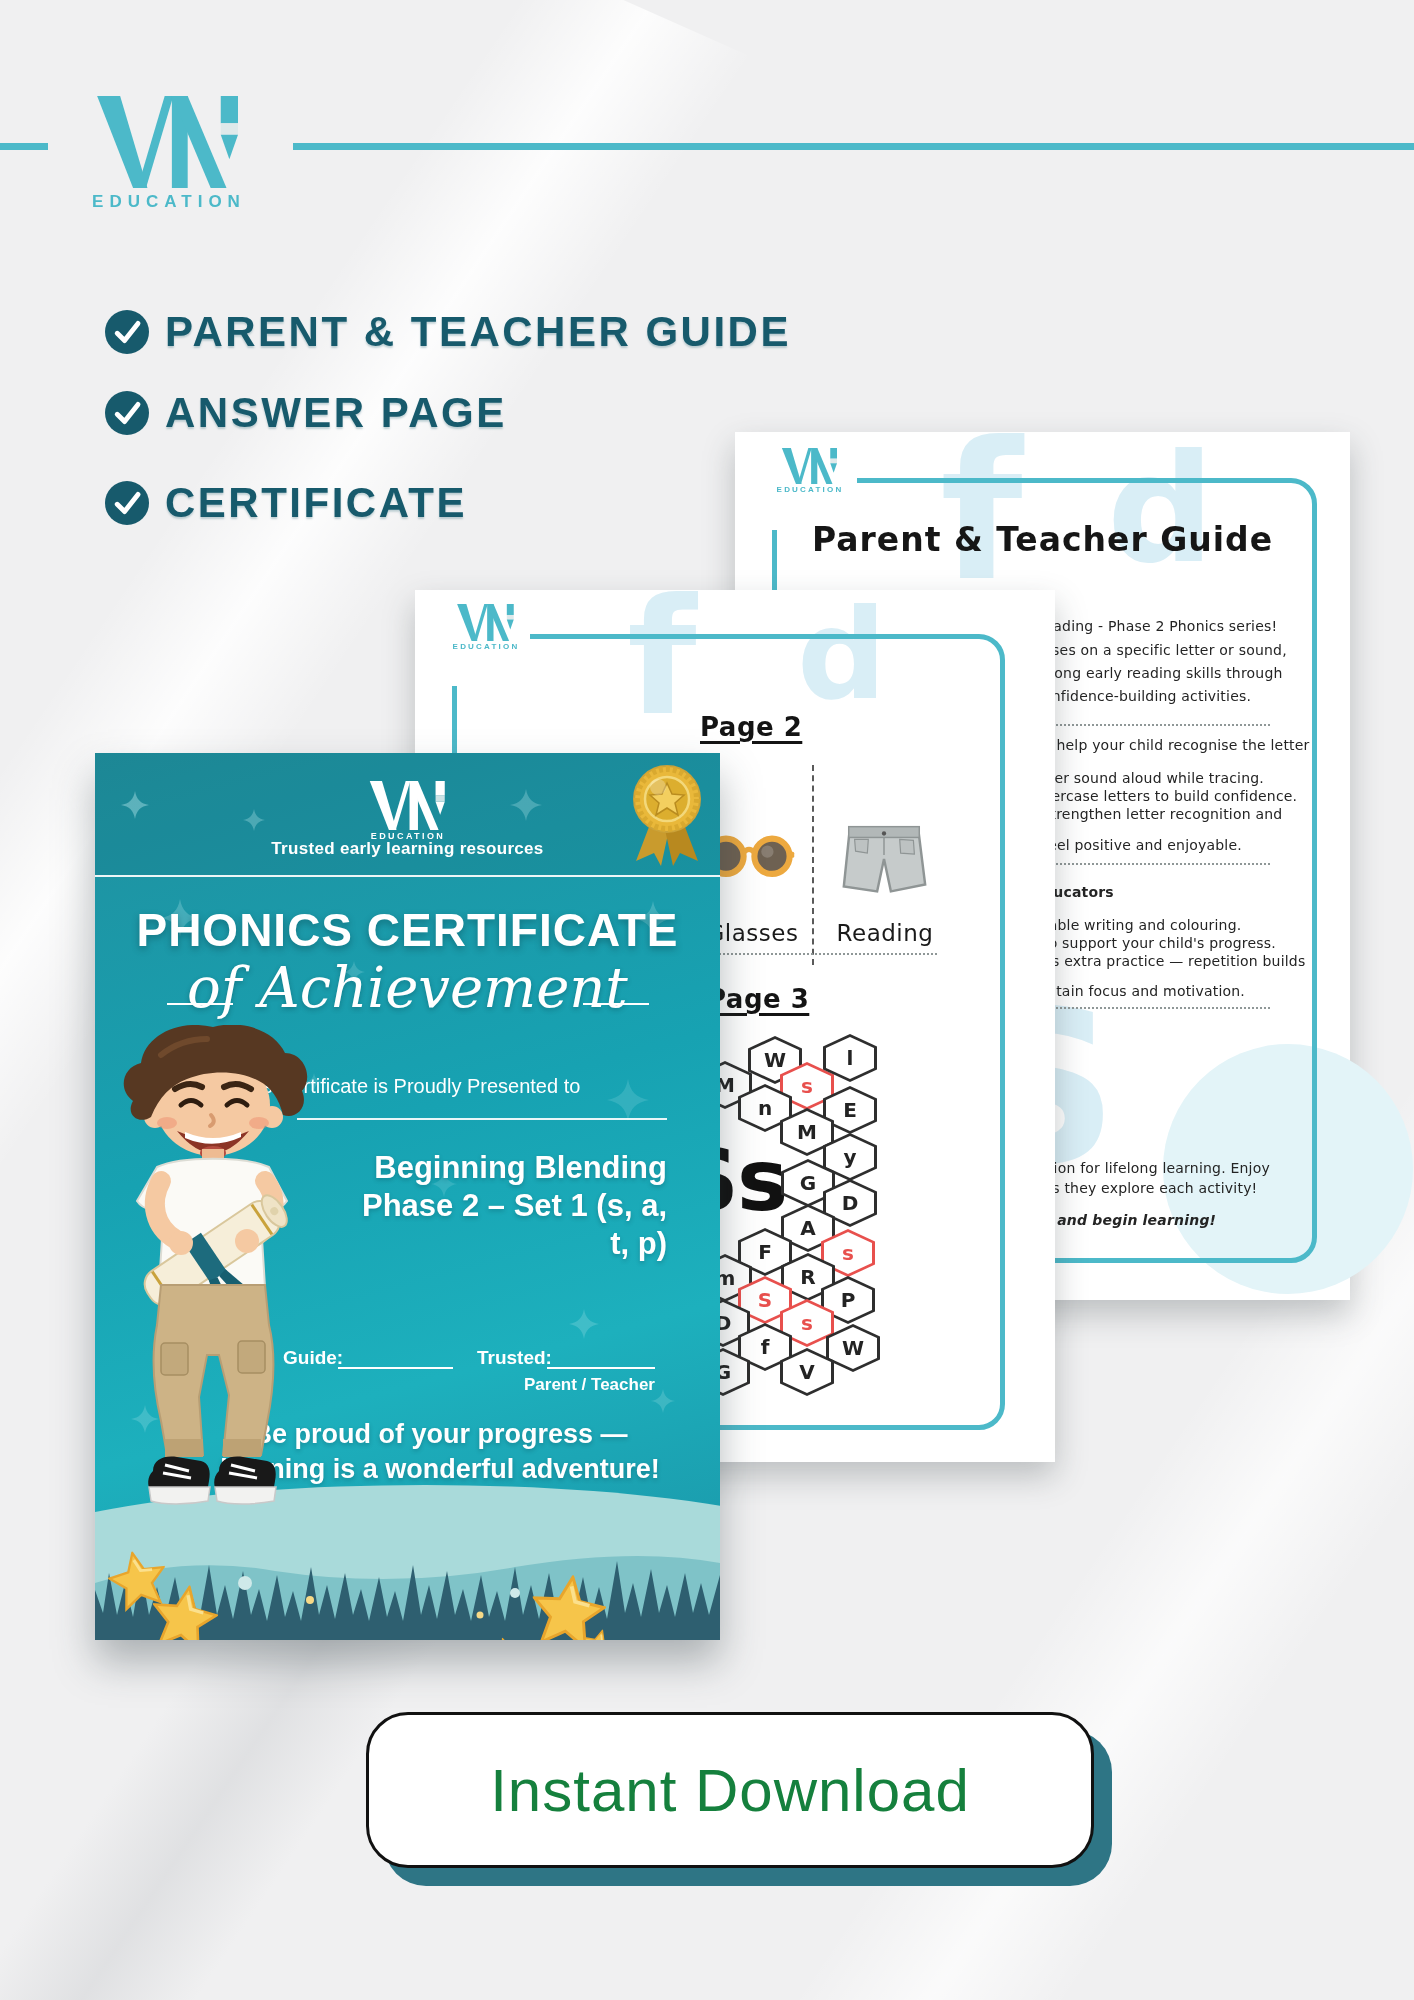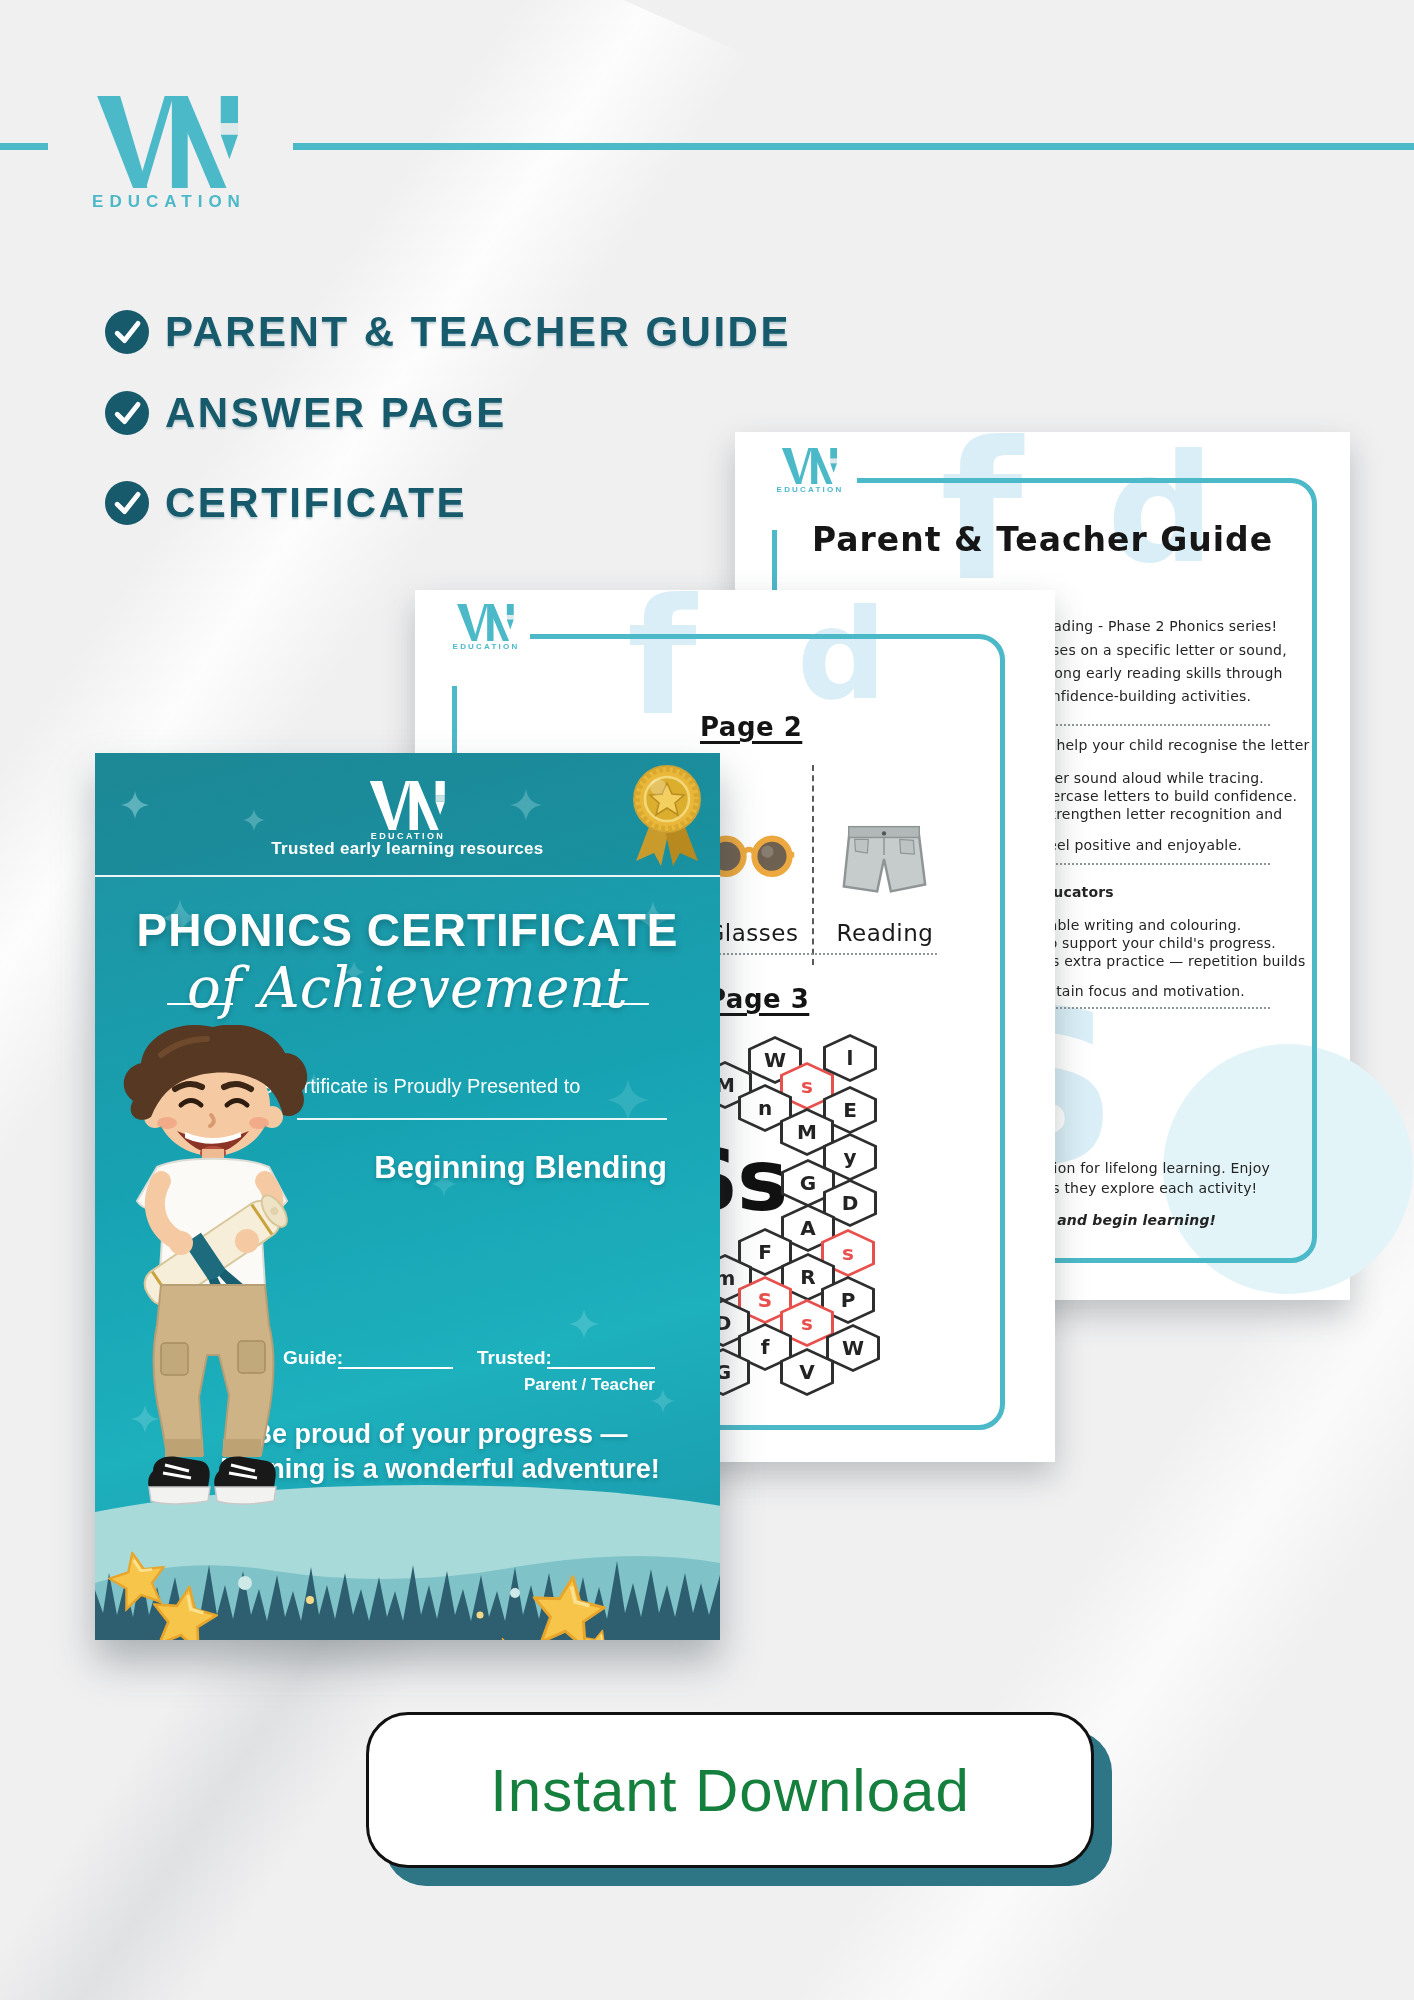--- a/index.html
+++ b/index.html
@@ -383,20 +383,21 @@
     <div class="cert-rule"></div>
     <div class="cert-title">PHONICS CERTIFICATE</div>
     <div class="cert-script">of Achievement</div>
     <div class="cert-dash" style="left:72px"></div>
     <div class="cert-dash" style="left:488px"></div>
     <div class="cert-presented">This Certificate is Proudly Presented to</div>
     <div class="name-line"></div>
 
     <div class="cert-course">
       <div>Beginning Blending</div>
+      <div>Phase 2 – Set 1 (s, a, t, p)</div>
     </div>
 
     <div class="sig-row">
       <span class="lbl" style="left:188px">Guide:</span>
       <span class="ln" style="left:243px;width:115px"></span>
       <span class="lbl" style="left:382px">Trusted:</span>
       <span class="ln" style="left:452px;width:108px"></span>
     </div>
     <div class="sig-sub">Parent / Teacher</div>
 

